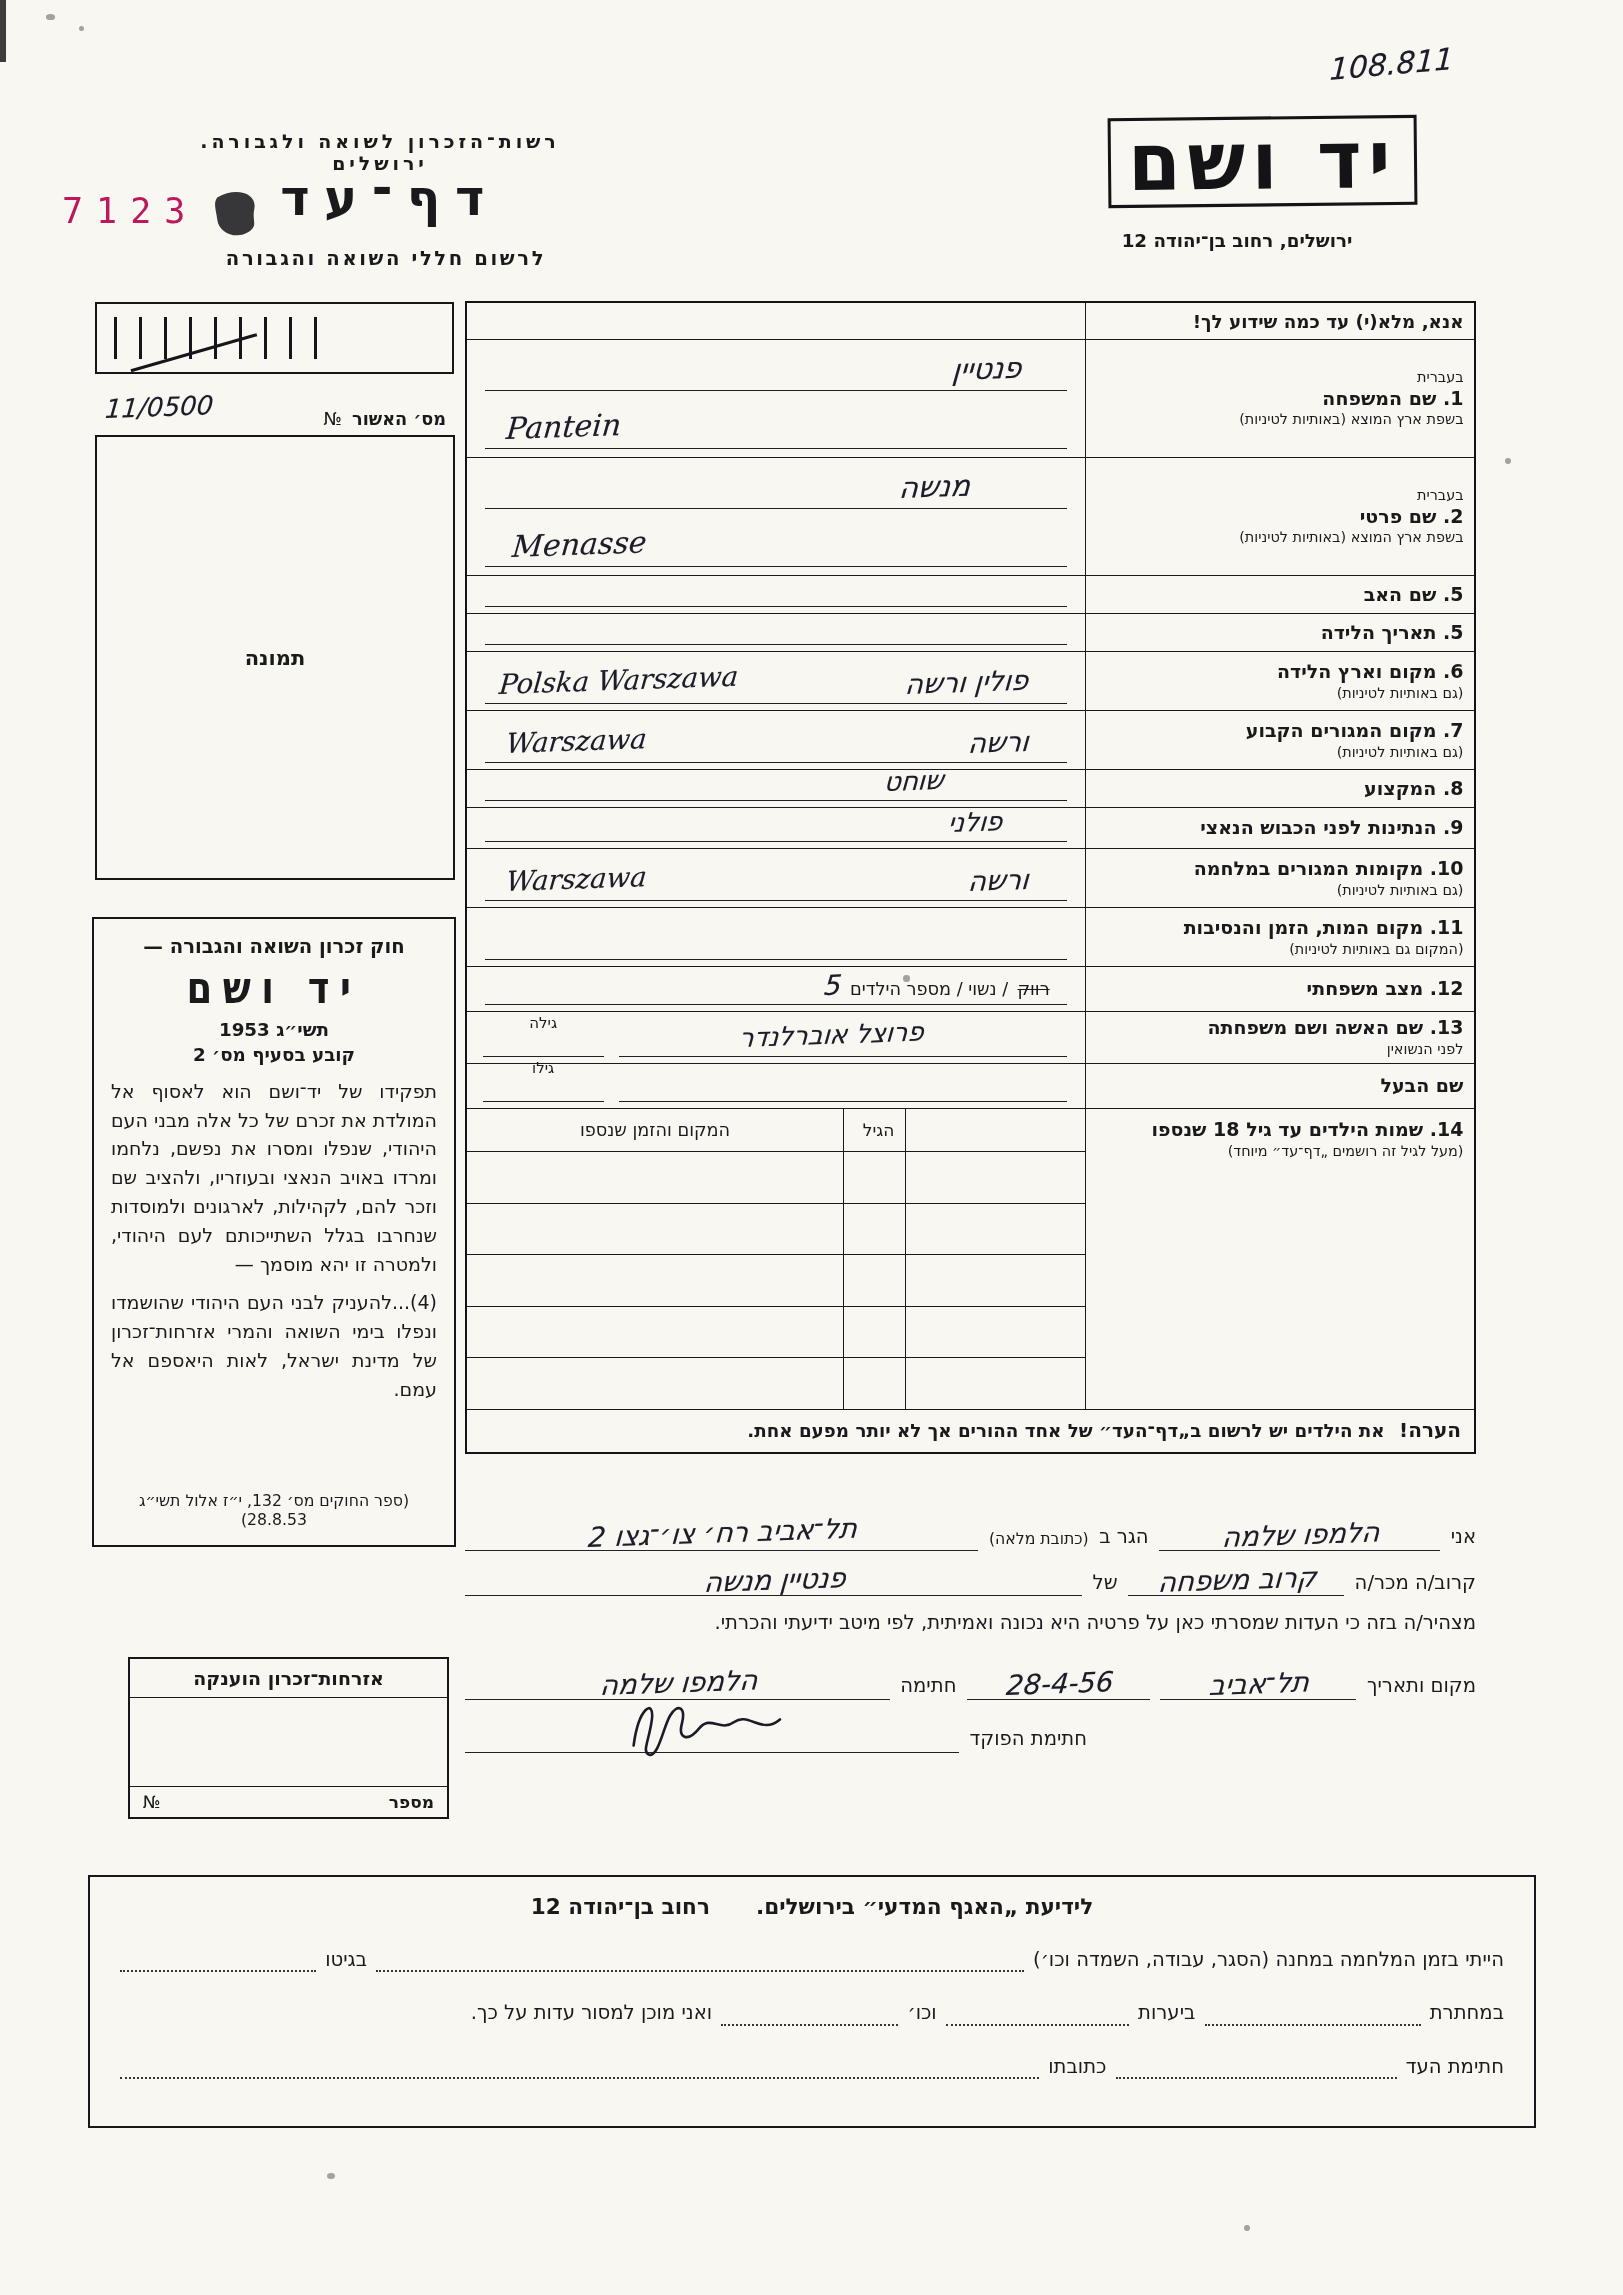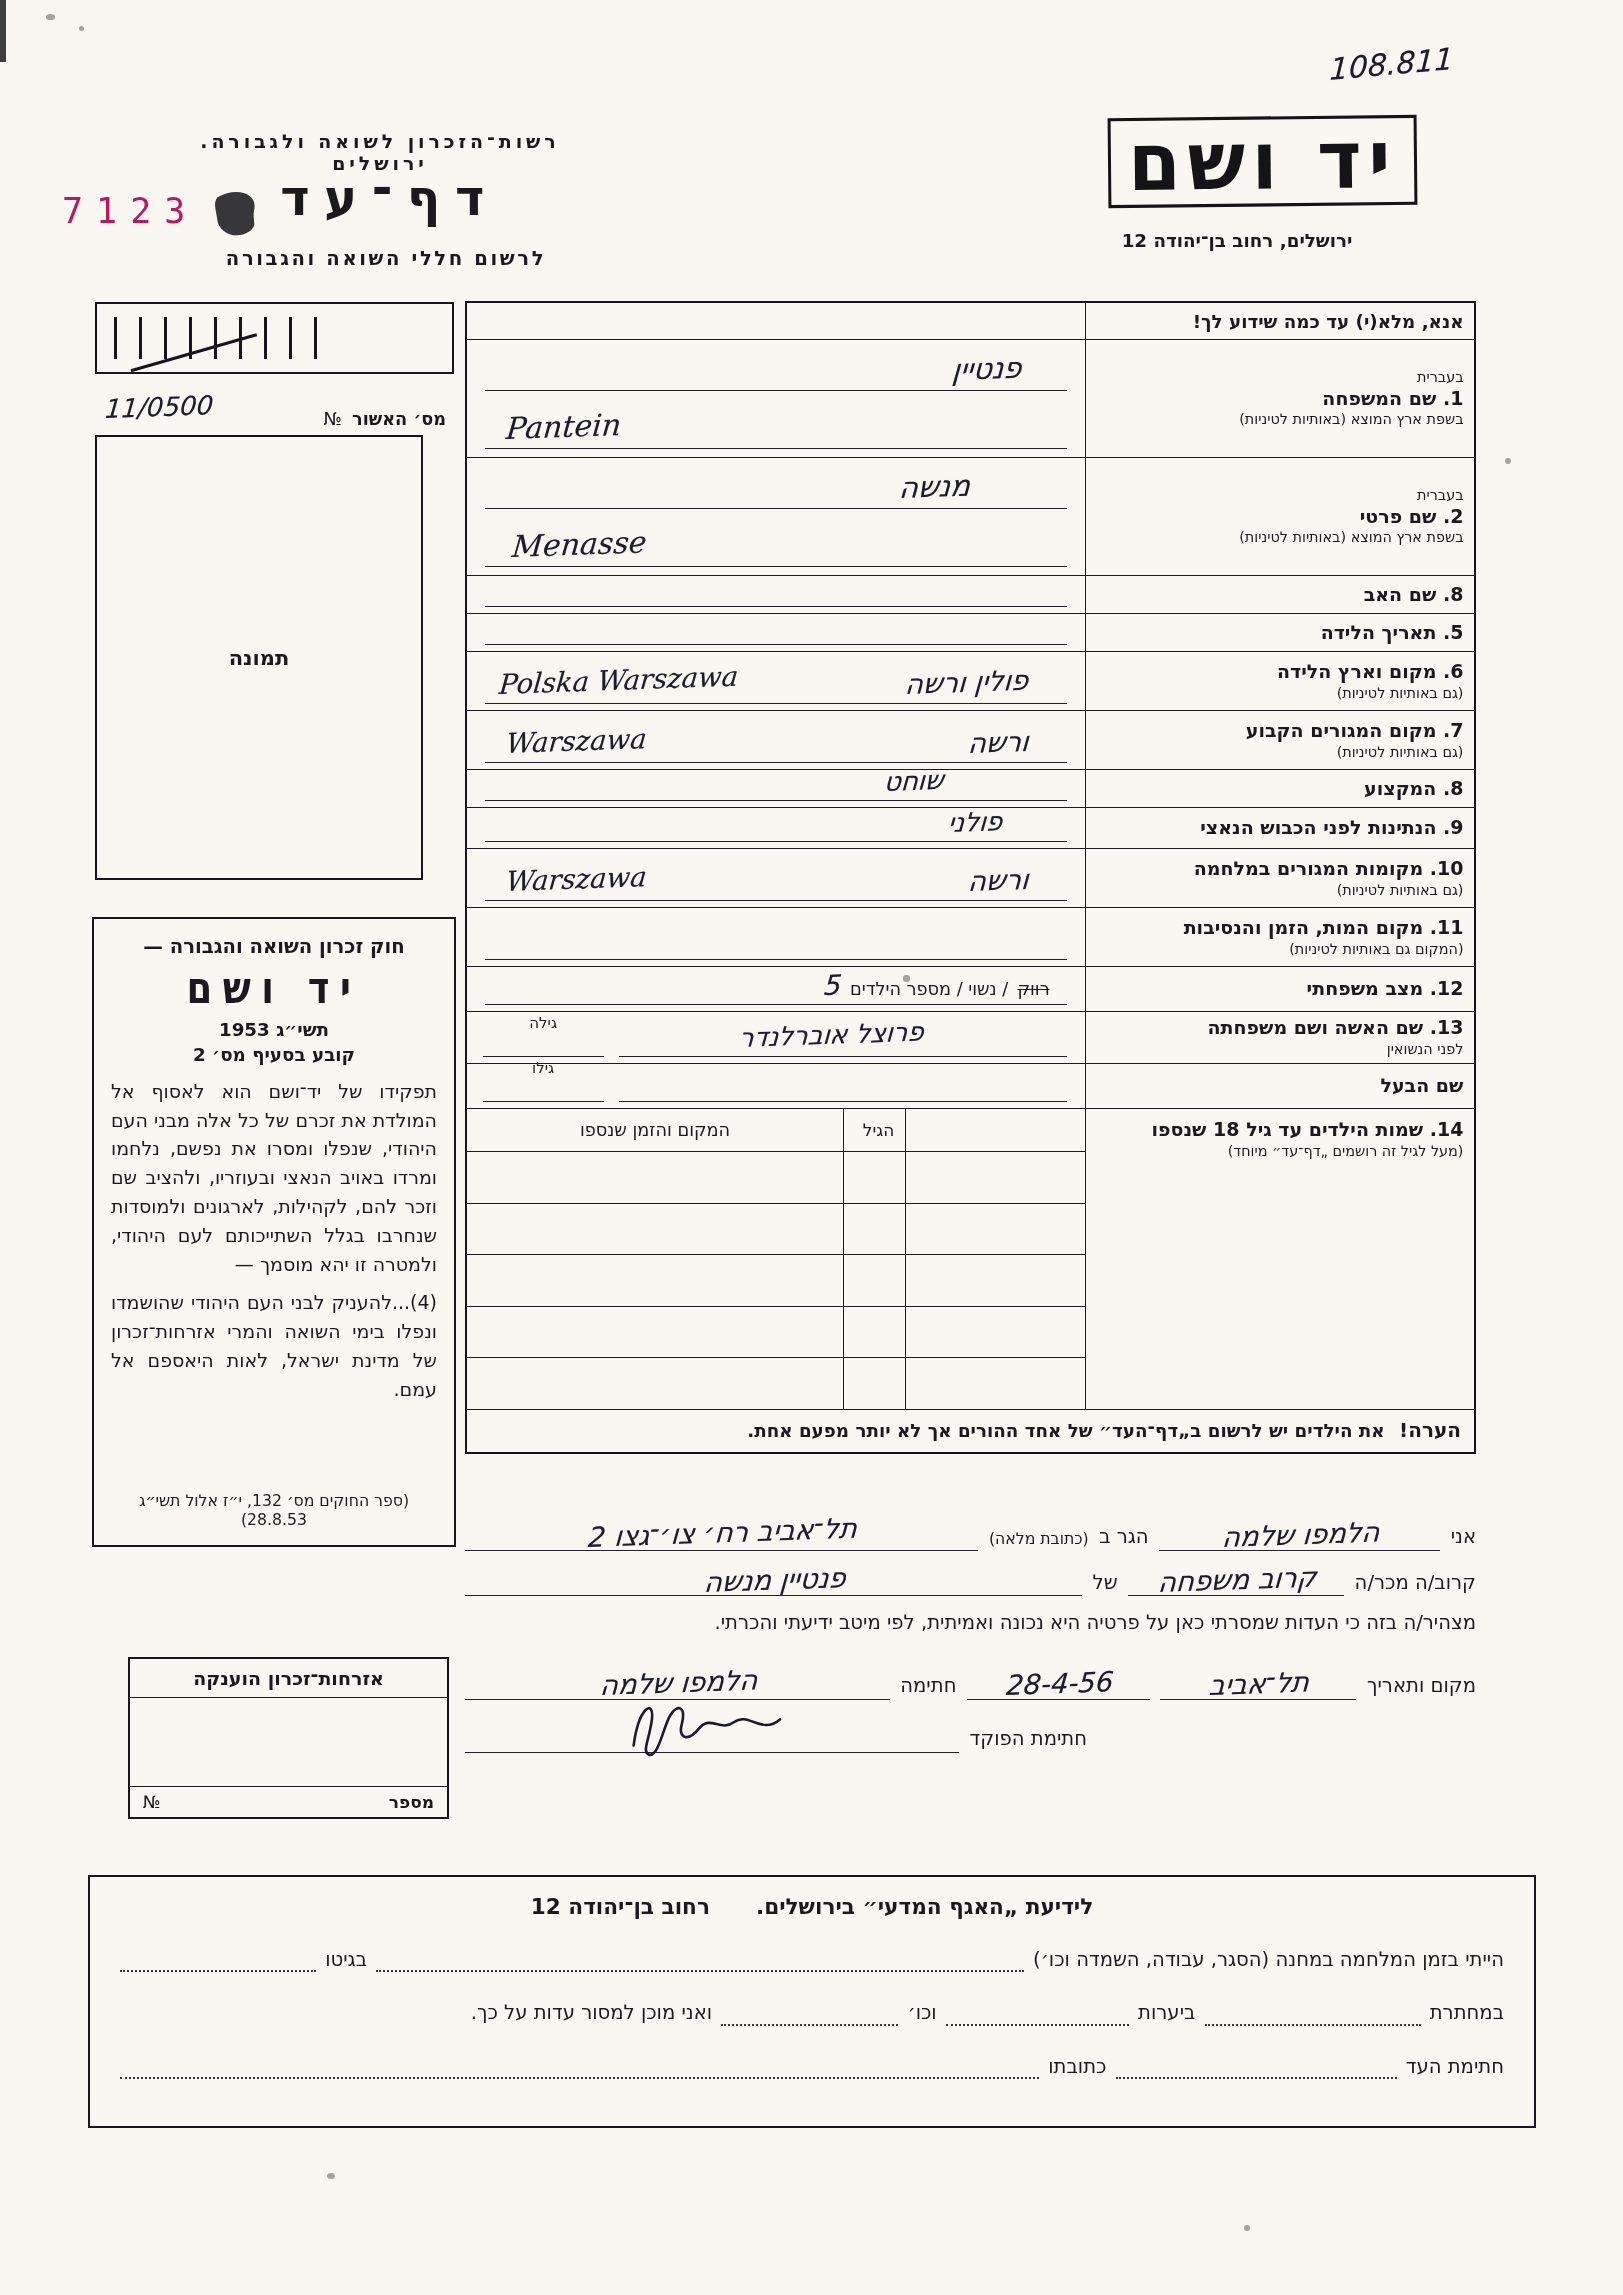--- a/index.html
+++ b/index.html
@@ -45,21 +45,21 @@
   
   .tally { position:absolute; left:95px; top:302px; width:359px; height:72px; border:2px solid #17171b;
            box-sizing:border-box;
            background:repeating-linear-gradient(90deg, #15151a 0 3.3px, transparent 3.3px 25px);
            background-size:58% 62%; background-repeat:no-repeat; background-position:17px 13px; }
   .tally::after { content:""; position:absolute; left:26px; top:9.2px; width:131px; height:39px;
                   border-bottom:3.3px solid #15151a; transform:rotate(-16deg); }
   .approval { position:absolute; left:95px; top:382px; width:359px; height:47px; font-size:17.7px;
               display:flex; justify-content:flex-start; align-items:flex-end; gap:10.5px;
               padding:0 7.9px; box-sizing:border-box; position:absolute; }
-  .photo-box { position:absolute; left:95px; top:435px; width:328px; height:445px;
+  .photo-box { position:absolute; left:95px; top:435px; width:360px; height:445px;
                border:2px solid #17171b; box-sizing:border-box;
                display:flex; align-items:center; justify-content:center; font-size:21px; }
   .law-box { position:absolute; left:92px; top:897px; width:364px; height:630px;
              border:2px solid #17171b; box-sizing:border-box; padding:15.7px 17px;
              display:flex; flex-direction:column; text-align:center;margin-top:20px; }
   .law-title { font-size:19.6px; }
   .law-logo { font-weight:900; font-size:37px; letter-spacing:10.5px; transform:scaleY(1.18); margin:9.2px 0 3.9px; }
   .law-year { font-size:18.3px; margin-top:5.2px; }
   .law-clause { font-size:18.3px; margin:3.9px 0 11.8px; }
   .law-body { font-size:19px; line-height:1.52; text-align:justify; margin:0 0 9.2px; }
@@ -213,21 +213,21 @@
           <span class="hw he abs" style="right:98px">מנשה</span>
         </div>
         <div class="wline">
           <span class="hw lat abs" dir="ltr" style="left:26px">Menasse</span>
         </div>
       </div>
     </div>
 
     <div class="frow" style="height:38px">
       <div class="flabel">
-        <div class="main">8. שם האב</div>
+        <div class="main">5. שם האב</div>
       </div>
       <div class="finput">
           <div class="wline"></div>
         </div>
     </div>
 
 
     <div class="frow" style="height:38px">
       <div class="flabel">
         <div class="main">5. תאריך הלידה</div>

